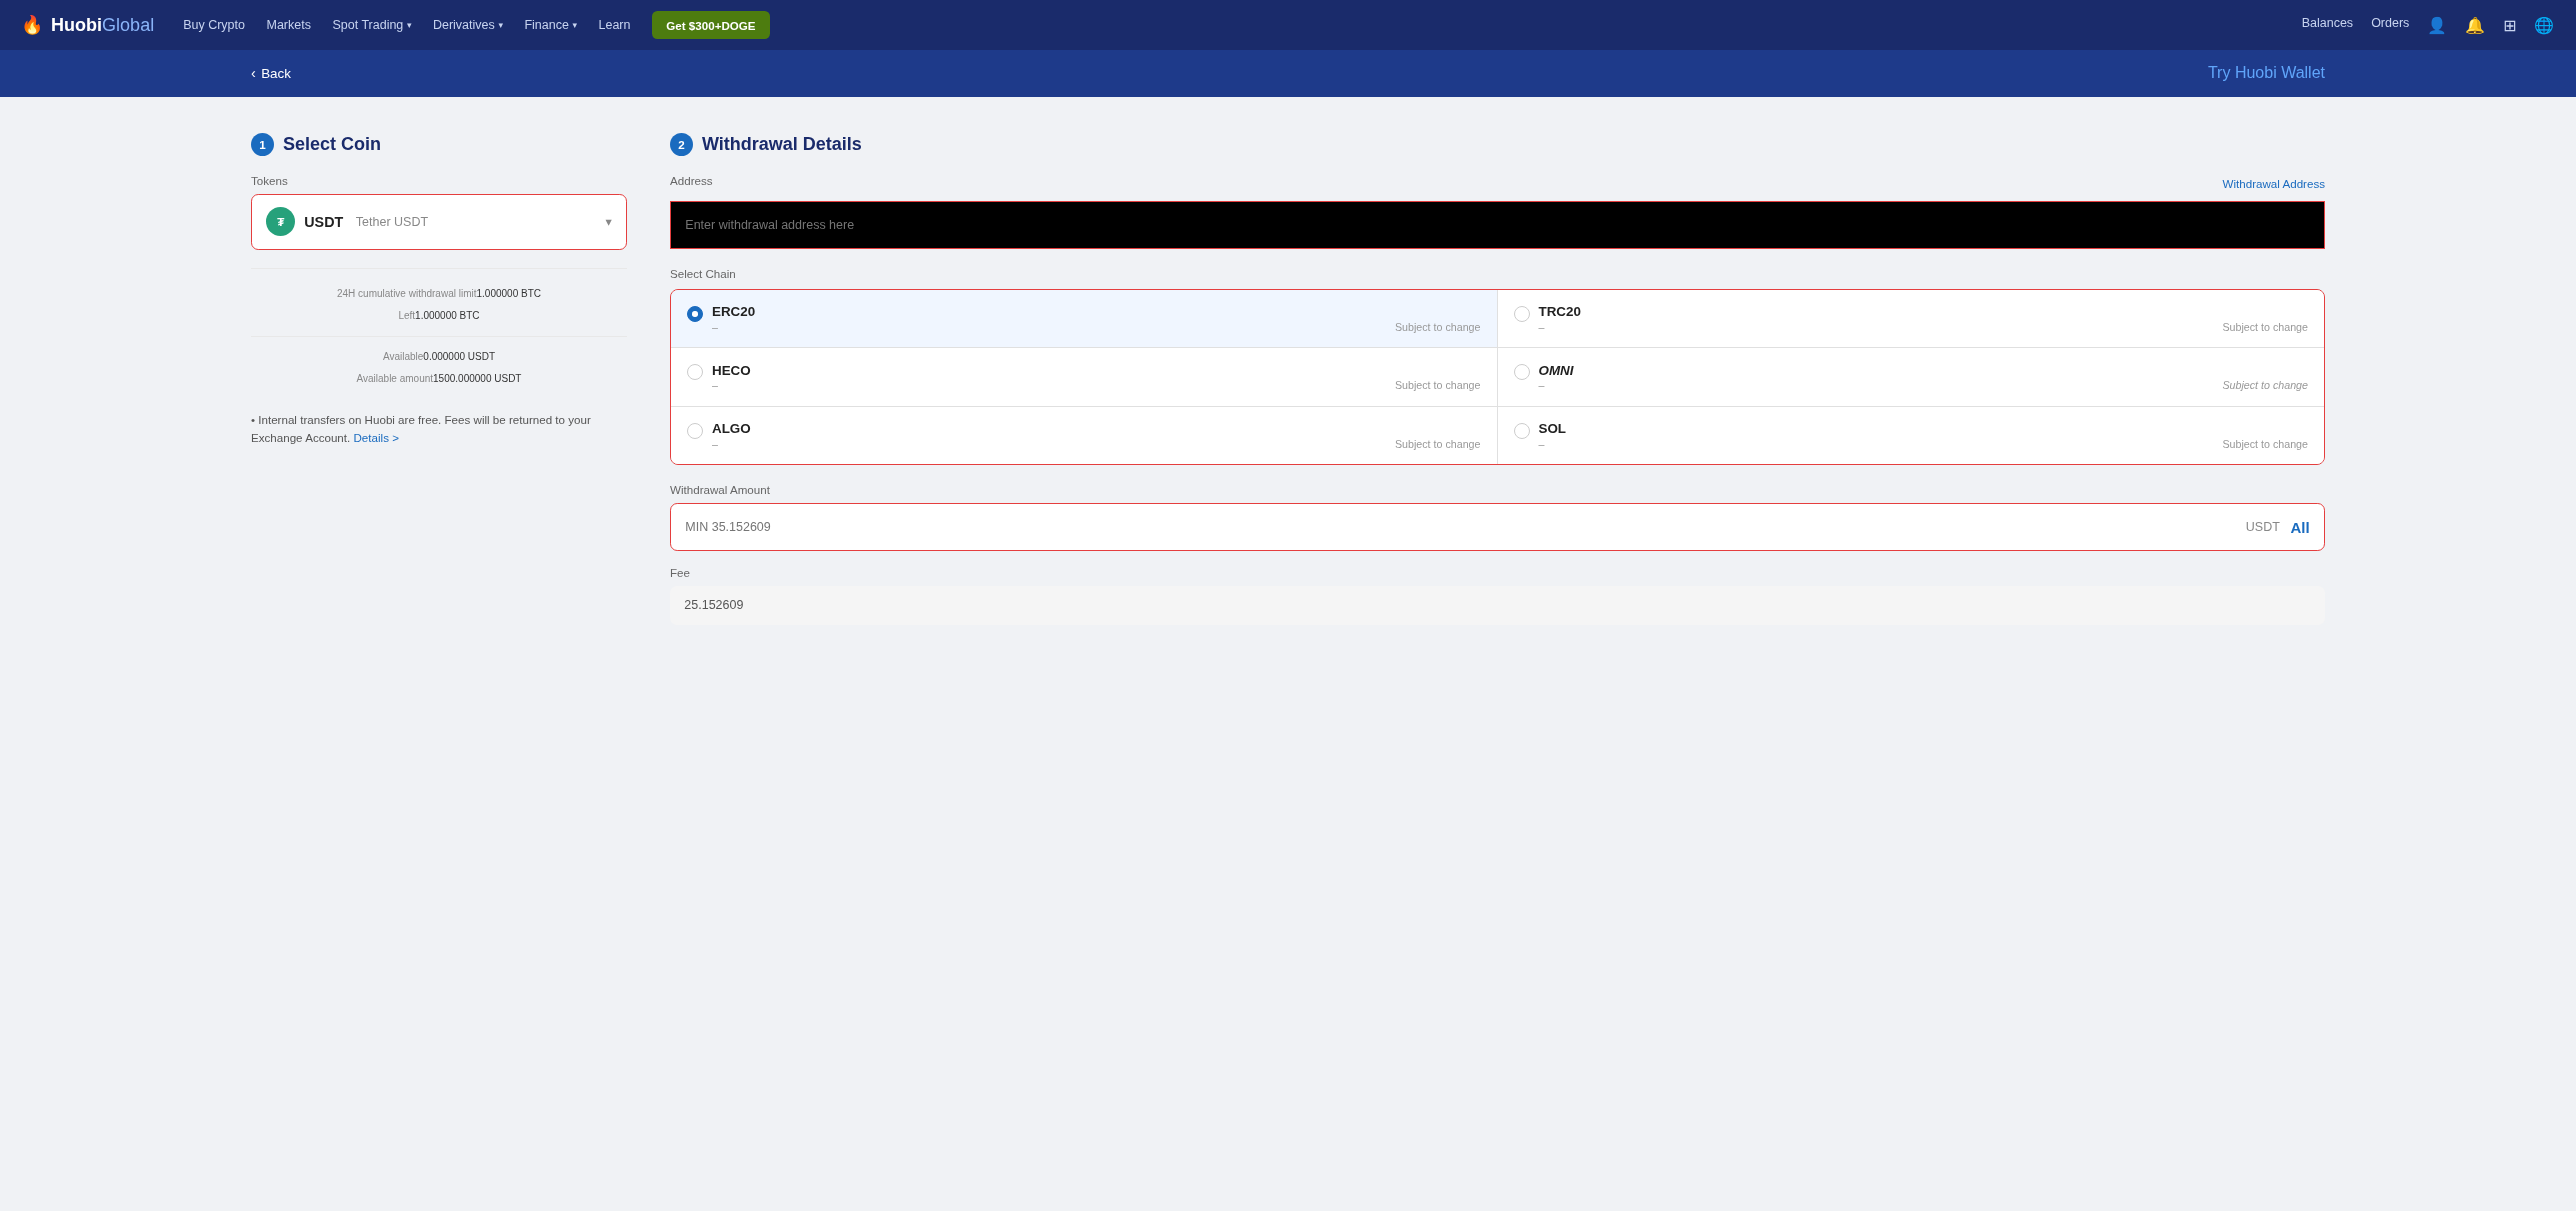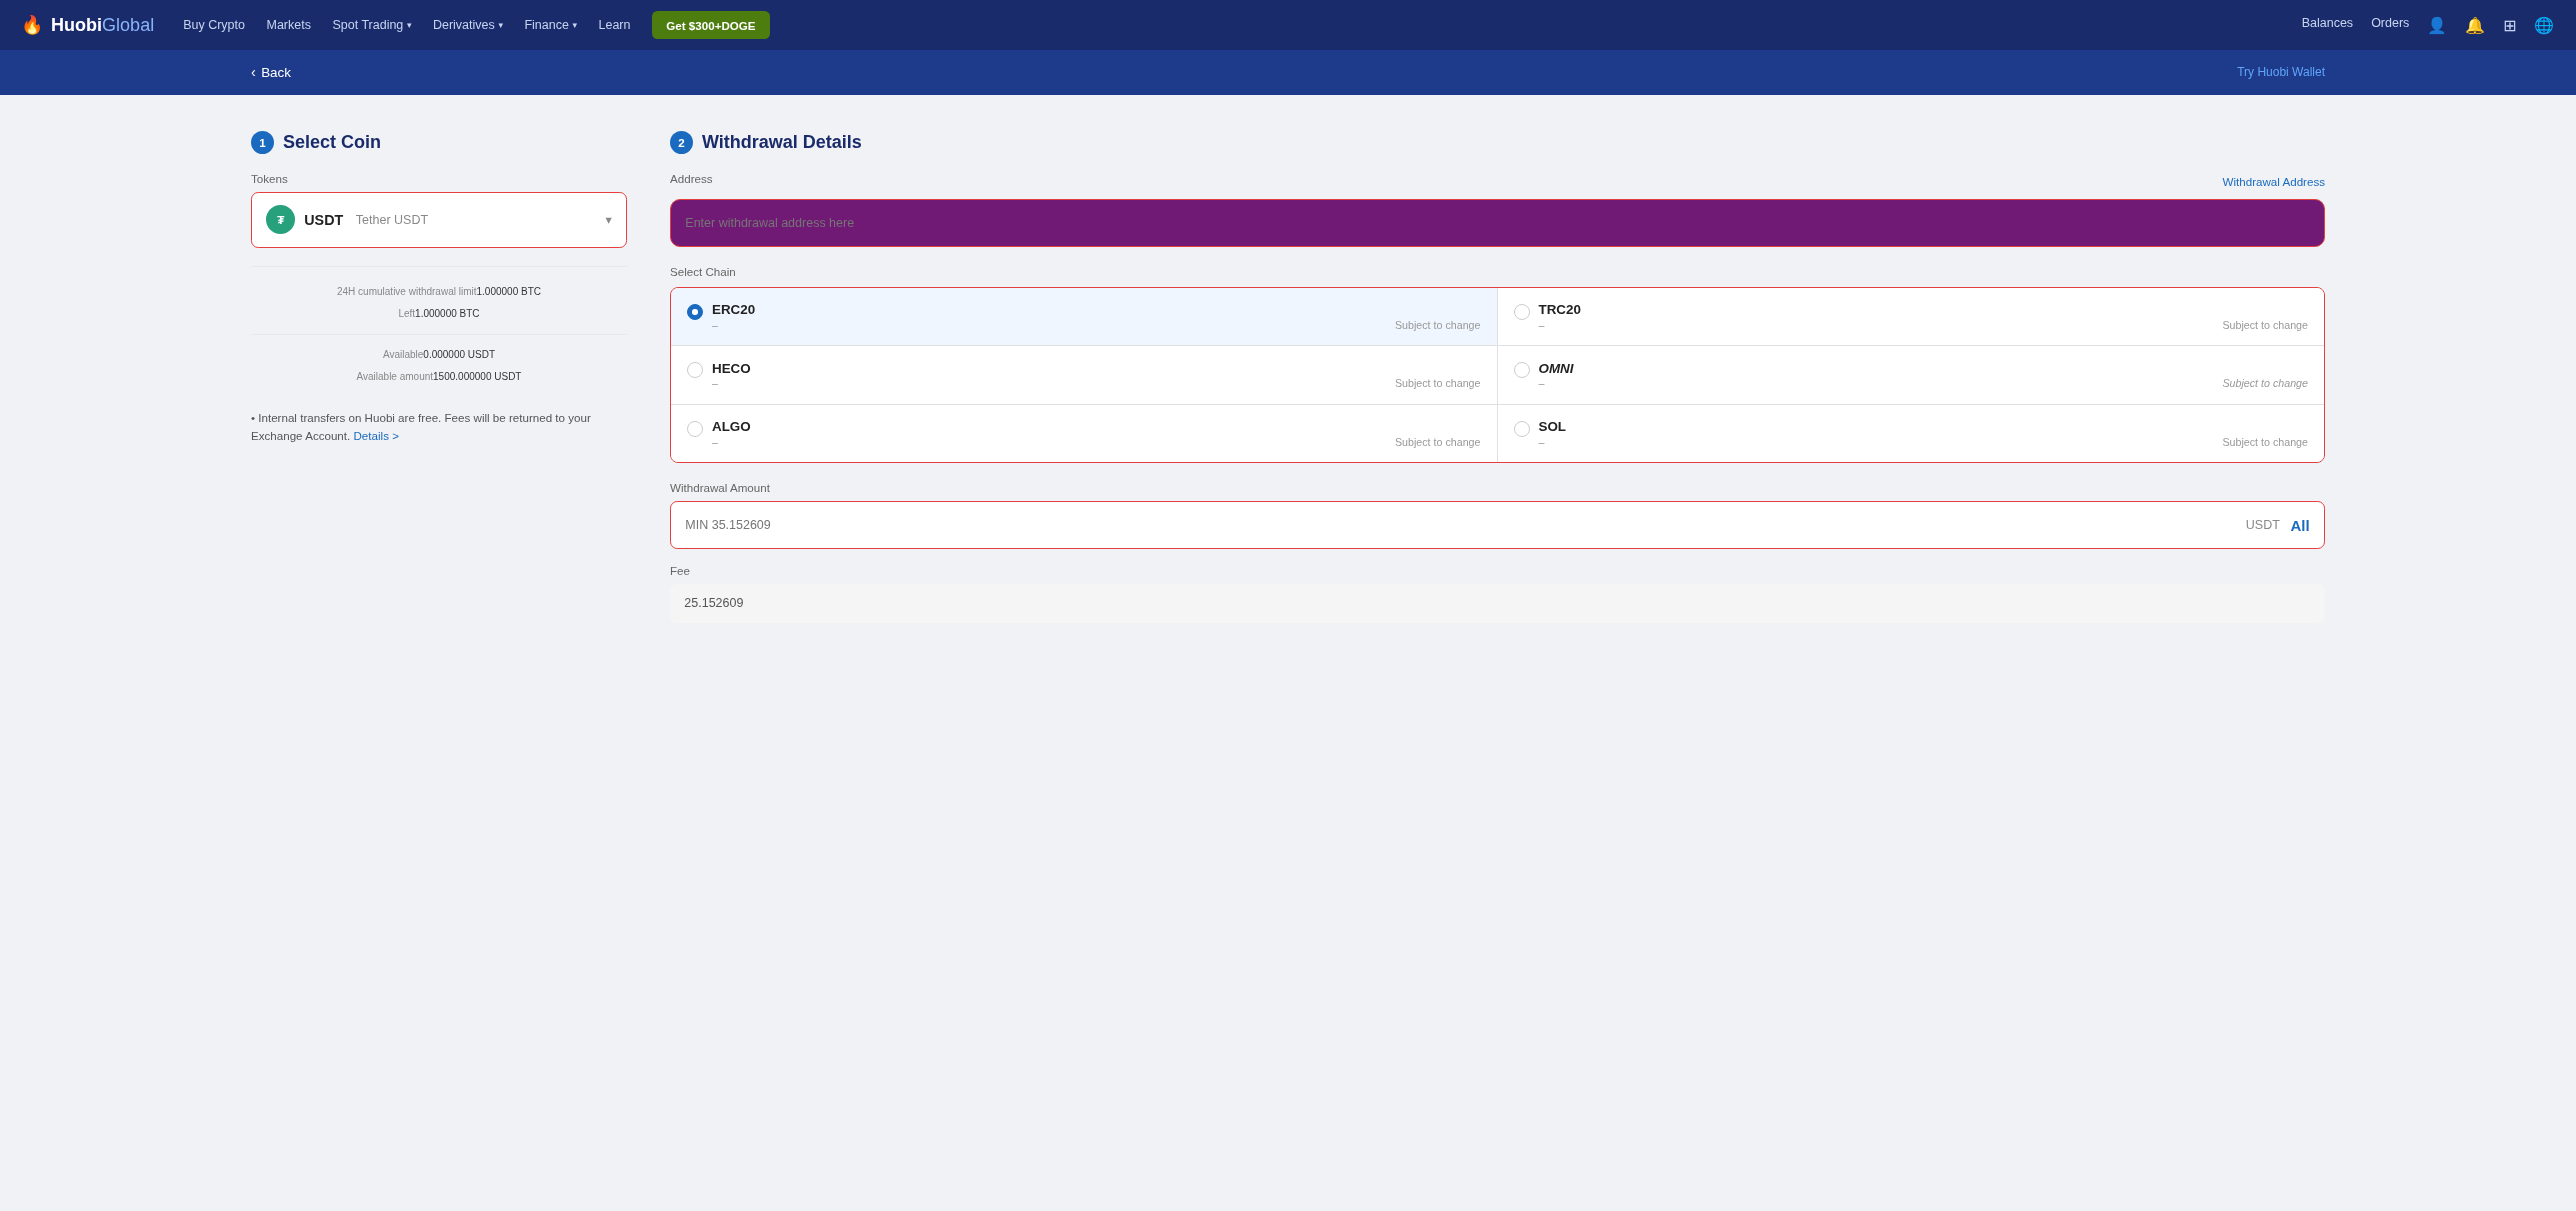--- a/index.html
+++ b/index.html
@@ -29,21 +29,21 @@
     
     .subheader {
       background: #1e3a8a;
       padding: 14.3px 251px;
       display: flex;
       align-items: center;
       justify-content: space-between;
     }
     .back-btn { display: flex; align-items: center; gap: 5.4px; color: white; font-size: 13.4px; cursor: pointer; }
     .back-arrow { font-size: 14.3px; }
-    .try-wallet { color: #c8d4f0; font-size: 12px; margin-left: 14px; }
+    .try-wallet { color: #c8d4f0; font-size: 16px; margin-left: 14px; }
     .try-wallet span { color: #60a5fa; cursor: pointer; }
 
     
     .main-content {
       padding: 36px 251px;
       display: flex;
       gap: 43px;
     }
 
     
@@ -79,22 +79,22 @@
     .stats-divider { border: none; border-top: 0.9px solid #e8e8e8; margin: 9px 0; }
 
     .info-text { margin-top: 21.5px; font-size: 11.6px; color: #555; line-height: 1.6; }
     .info-link { color: #1a6bbf; cursor: pointer; text-decoration: none; }
 
     
     .address-row { display: flex; align-items: center; justify-content: space-between; margin-bottom: 7.2px; }
     .withdrawal-address-link { color: #1a6bbf; font-size: 11.6px; cursor: pointer; }
     .address-input-wrapper {
       border: 1.8px solid #e53e3e;
-      border-radius: 10px;
-      background: #701a75;
+      border-radius: 0;
+      background: #000000;
     }
     .address-input {
       width: 100%;
       border: none;
       outline: none;
       padding: 16px 14.3px;
       font-size: 12.5px;
       color: #999;
       border-radius: 7.2px;
       background: transparent;

